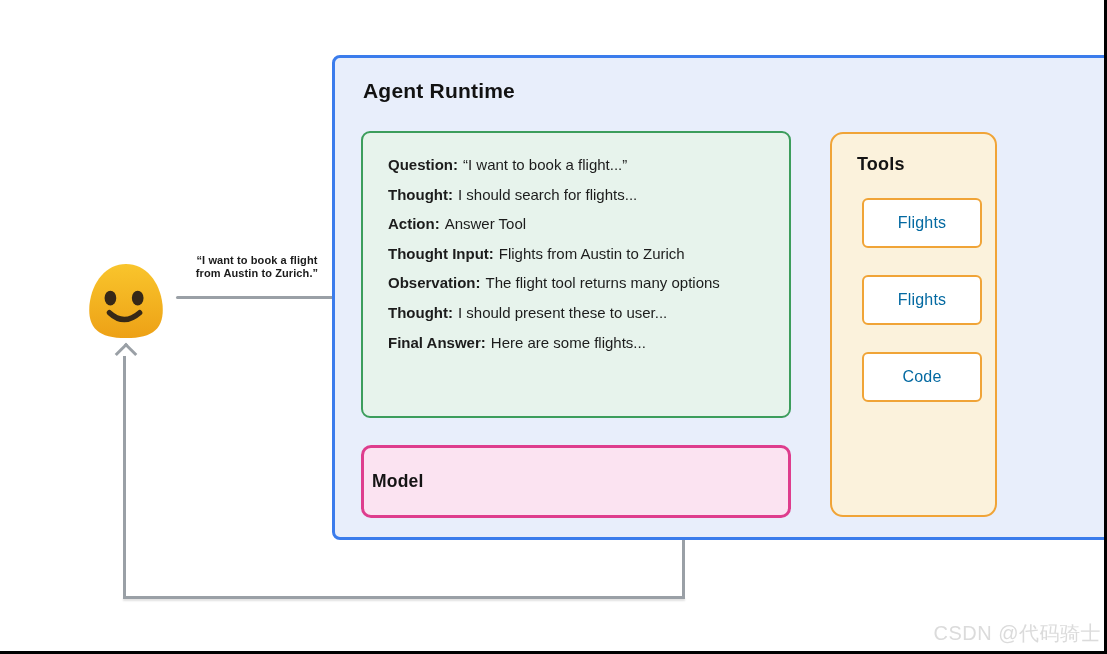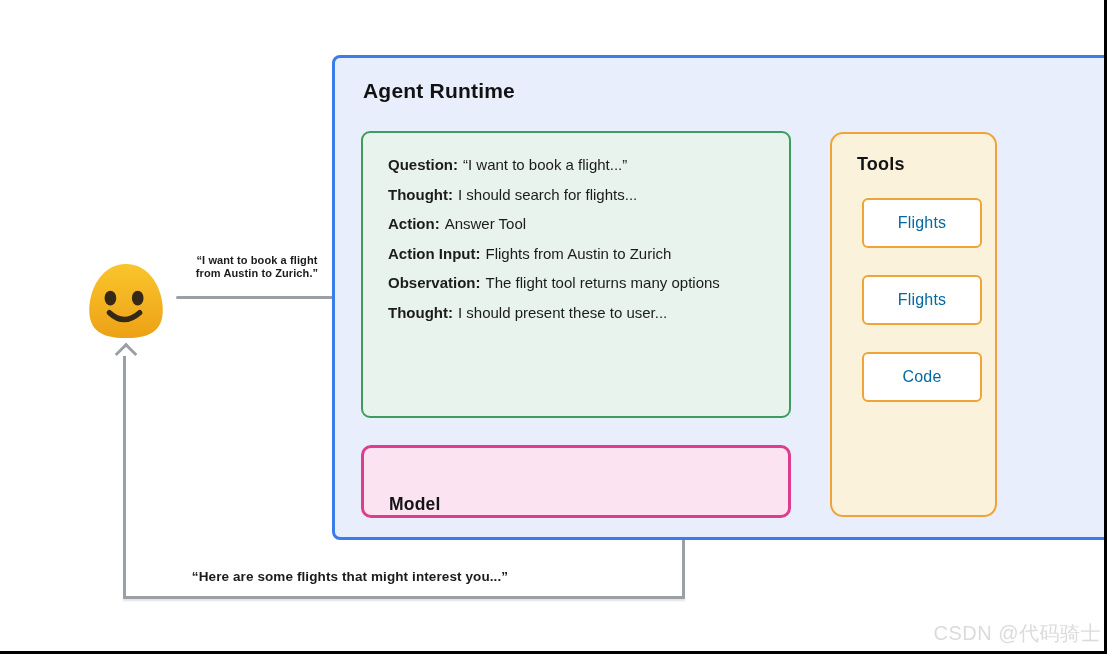--- a/index.html
+++ b/index.html
@@ -122,22 +122,22 @@
     position: absolute;
     left: 26px;
     top: 387px;
     width: 430px;
     height: 73px;
     background: var(--model-bg, #fbe3f1);
     border: 3px solid var(--model-border, #de3d8d);
     border-radius: 10px;
     box-sizing: border-box;
     display: flex;
-    align-items: flex-end;
-    padding-left: 25px;
+    align-items: center;
+    padding-left: 8px;
   }
   .model-label {
     font-size: 17.5px;
     font-weight: 600;
     color: #141414;
     letter-spacing: 0.2px;
   }
 
   
   .tools-box {
@@ -220,39 +220,39 @@
   <div class="line req-line"></div>
   <div class="arrow-head req-head"></div>
 
   <div class="runtime-box">
     <div class="runtime-title">Agent Runtime</div>
 
     <div class="scratchpad">
       <div class="sp-row"><b>Question:</b><span>“I want to book a flight...”</span></div>
       <div class="sp-row"><b>Thought:</b><span>I should search for flights...</span></div>
       <div class="sp-row"><b>Action:</b><span>Answer Tool</span></div>
-      <div class="sp-row"><b>Action Input:</b><span>Flights from Austin to Zurich</span></div>
+      <div class="sp-row"><b>Thought Input:</b><span>Flights from Austin to Zurich</span></div>
       <div class="sp-row"><b>Observation:</b><span>The flight tool returns many options</span></div>
       <div class="sp-row"><b>Thought:</b><span>I should present these to user...</span></div>
+      <div class="sp-row"><b>Final Answer:</b><span>Here are some flights...</span></div>
     </div>
 
     <div class="model-box">
       <span class="model-label">Model</span>
     </div>
   </div>
 
   <div class="tools-box">
     <div class="tools-title">Tools</div>
     <div class="tool-btn t0">Flights</div>
     <div class="tool-btn t1">Flights</div>
     <div class="tool-btn t2">Code</div>
   </div>
 
   <div class="line fb-down"></div>
   <div class="line fb-across"></div>
   <div class="line fb-up"></div>
   <div class="arrow-head fb-head"></div>
 
-  <div class="response-caption">“Here are some flights that might interest you...”</div>
 
   <div class="watermark">CSDN @代码骑士</div>
 
 </div>
 
 </body></html>

